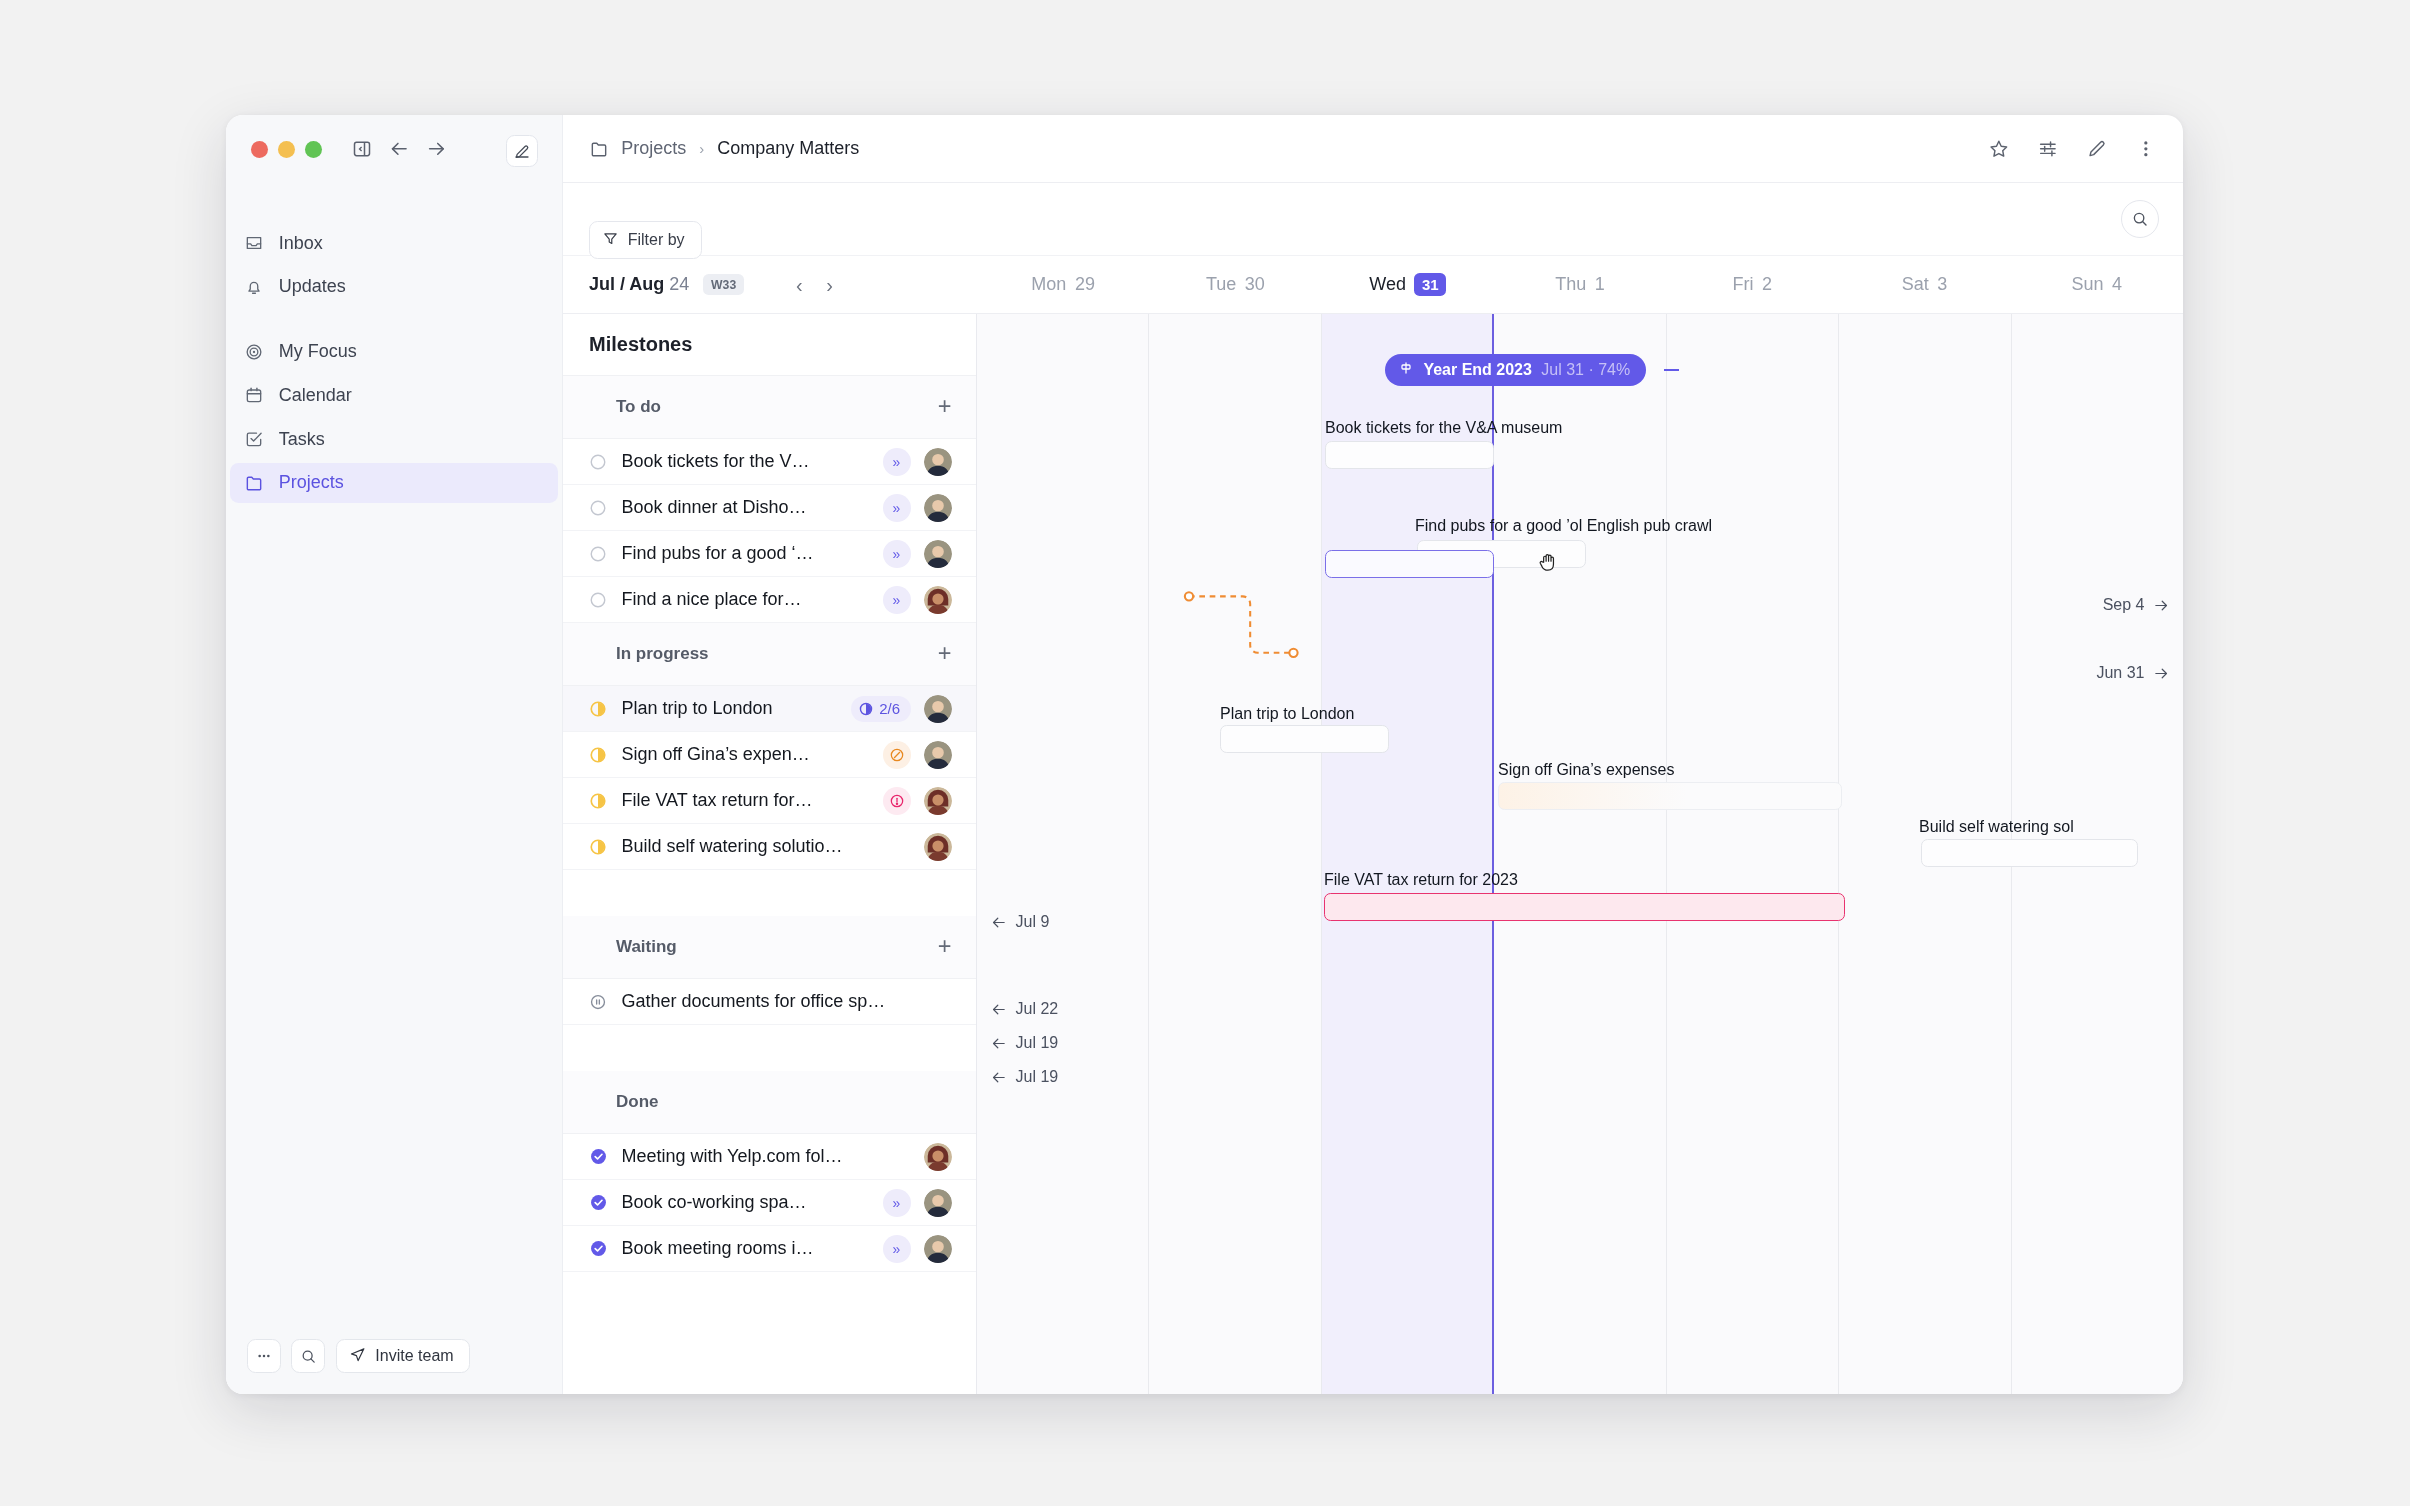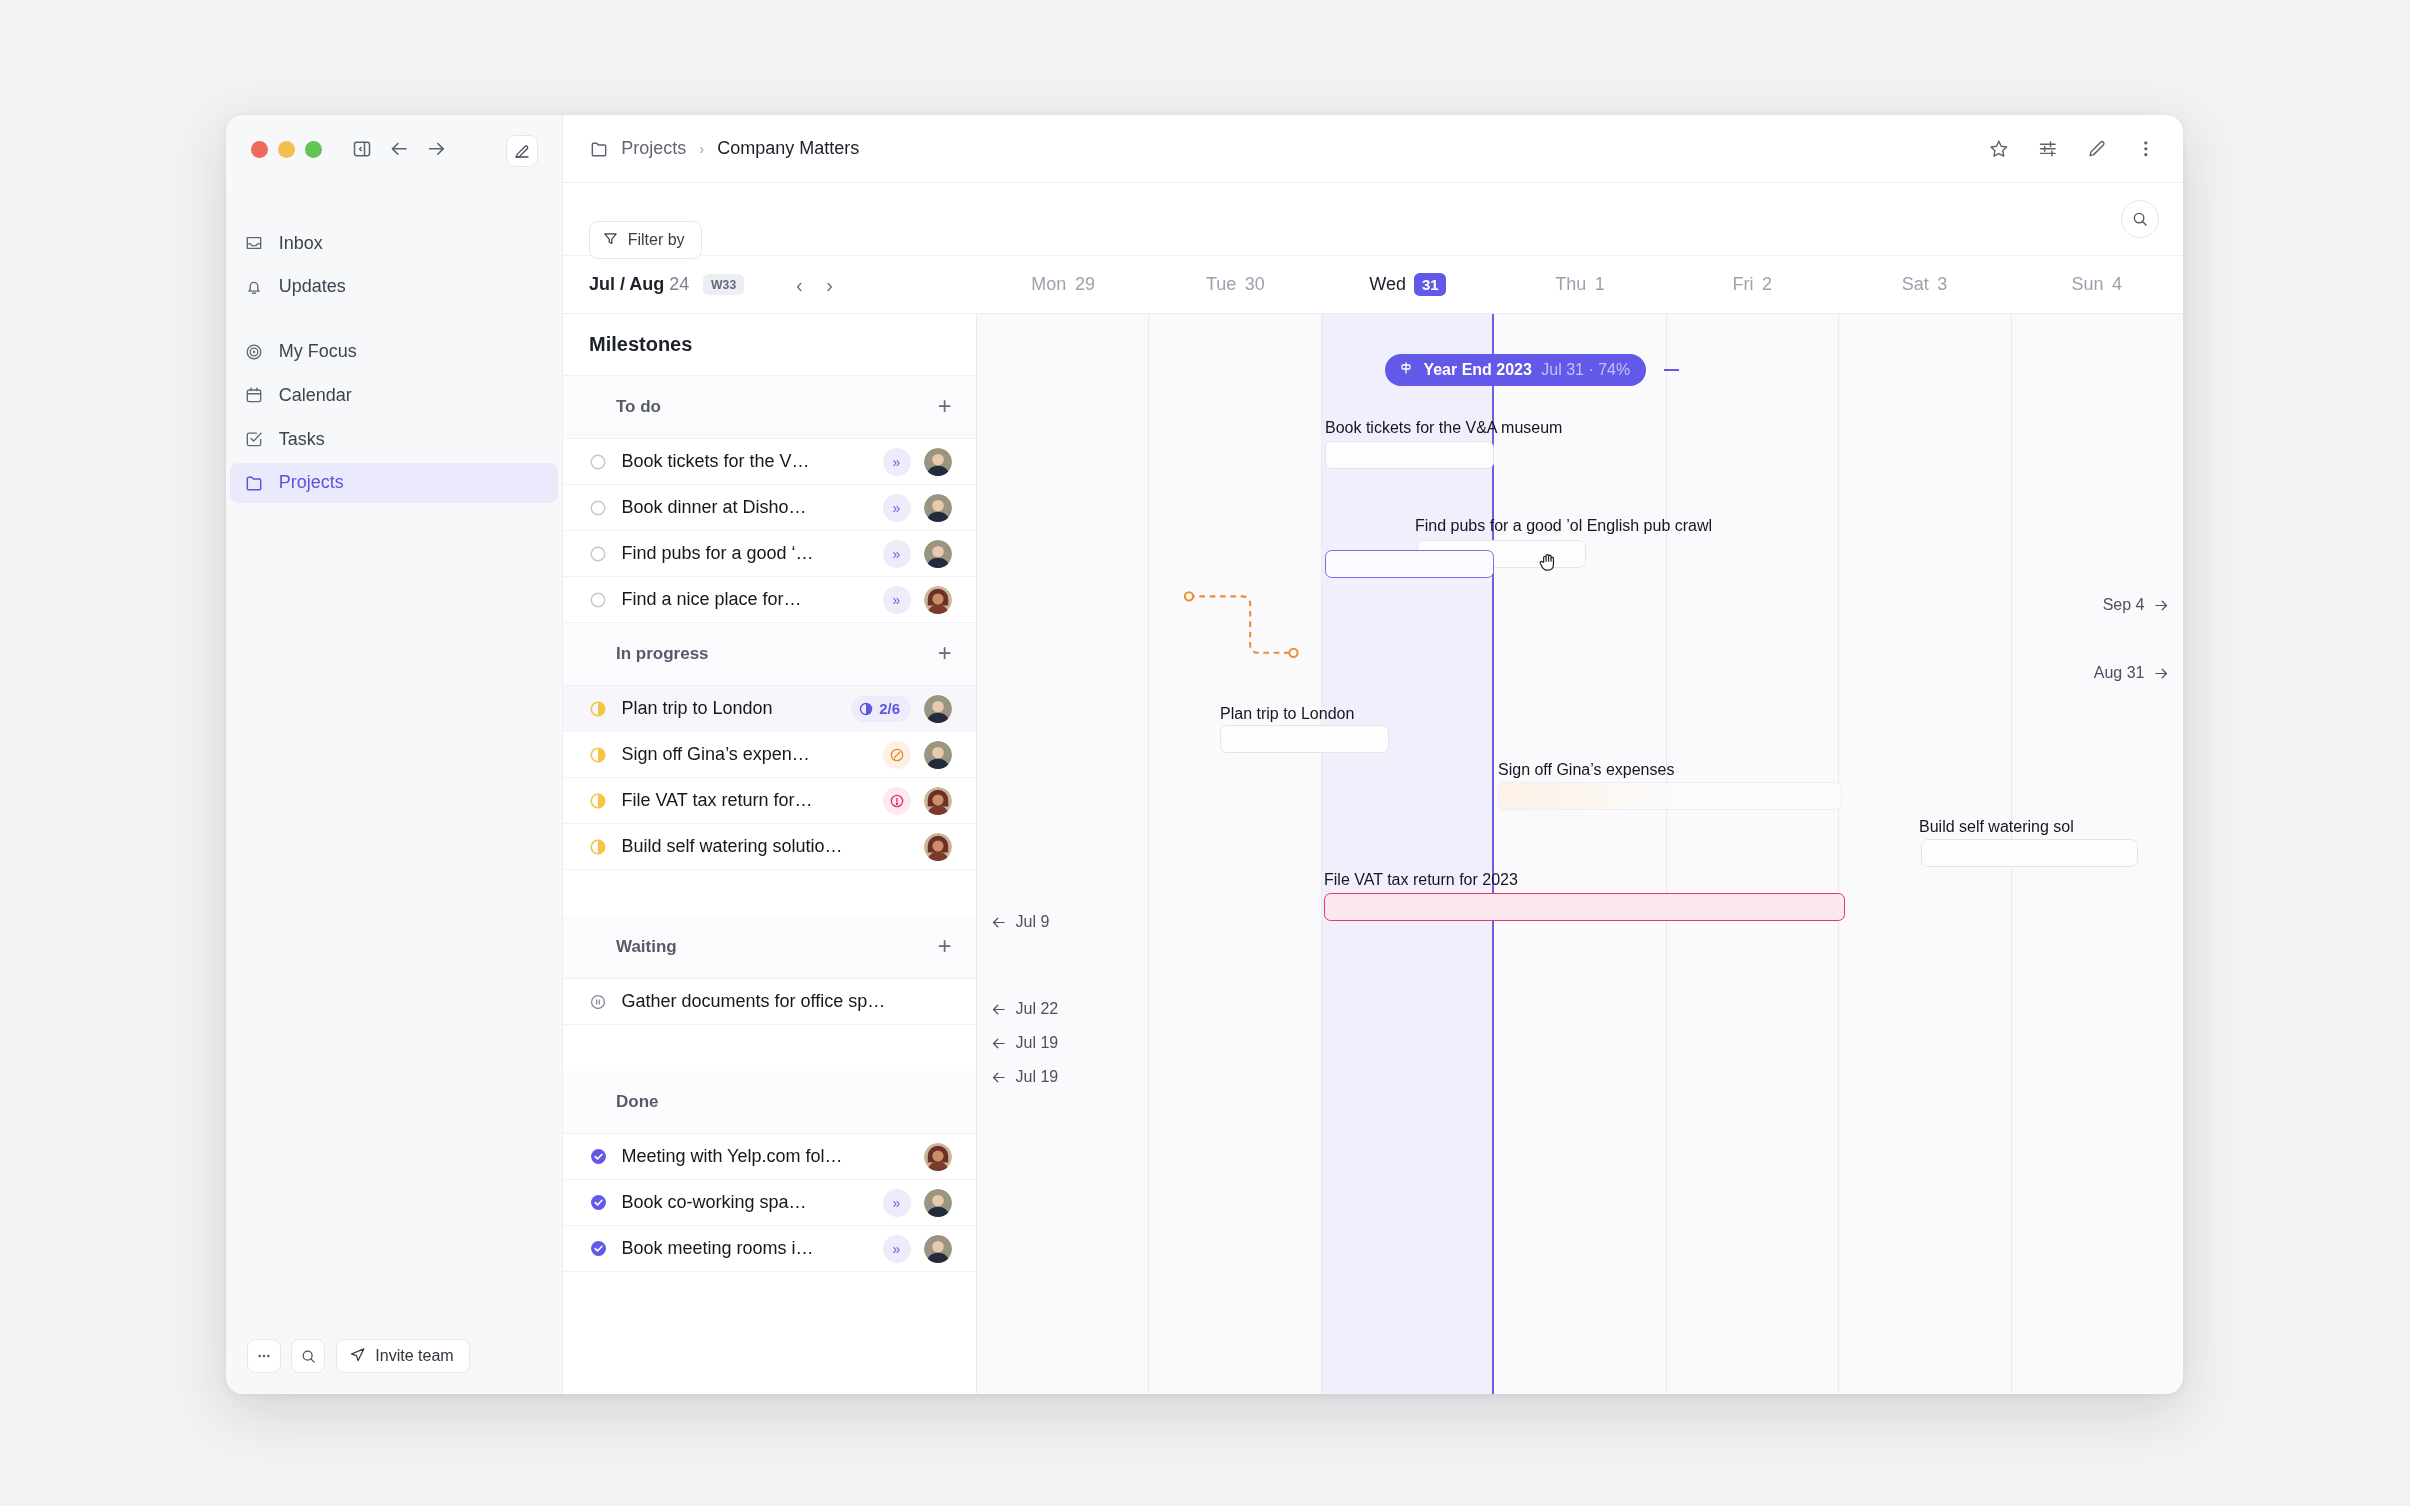--- a/index.html
+++ b/index.html
@@ -194,21 +194,21 @@
   }
   .chev-badge {
     width: 28px; height: 28px; flex:0 0 28px; border-radius: 50%;
     background: #eeecfb; color: #6259e8;
     display: flex; align-items: center; justify-content: center;
     font-size: 14px;
   }
   .count-badge {
     height: 26px; border-radius: 13px; background: #eeecfb; color: #5d54e0;
     display: flex; align-items: center; gap: 6.6px; padding: 0 10.4px 0 7.5px;
-    font-size: 15px; font-weight: bold; flex: 0 0 auto;
+    font-size: 15px; font-weight: normal; flex: 0 0 auto;
   }
   .flag-badge { width: 28px; height: 28px; flex:0 0 28px; border-radius: 50%; display:flex; align-items:center; justify-content:center; }
   .flag-badge.amber { background: #fdf0e4; color: #e8881f; }
   .flag-badge.pink  { background: #fdeaf1; color: #e8266c; }
   .avatar {
     width: 28px; height: 28px; flex: 0 0 28px; border-radius: 50%;
     overflow: hidden; position: relative;
   }
   .spacer-row { height: 46px; background:#fff; }
 
@@ -798,21 +798,21 @@
         <div class="bar" style="left:944px; top:525px; width:217px;"></div>
 
         <div class="offscreen-pill" style="right:13px; top:282px;">
           <span>Sep 4</span>
           <svg width="17" height="17" viewBox="0 0 24 24" fill="none" stroke="currentColor" stroke-width="1.7" stroke-linecap="round" stroke-linejoin="round">
               <line x1="4" y1="12" x2="19" y2="12"></line>
               <polyline points="13,6 19,12 13,18"></polyline>
             </svg>
         </div>
         <div class="offscreen-pill" style="right:13px; top:350px;">
-          <span>Aug 31</span>
+          <span>Jun 31</span>
           <svg width="17" height="17" viewBox="0 0 24 24" fill="none" stroke="currentColor" stroke-width="1.7" stroke-linecap="round" stroke-linejoin="round">
               <line x1="4" y1="12" x2="19" y2="12"></line>
               <polyline points="13,6 19,12 13,18"></polyline>
             </svg>
         </div>
 
         <div class="offscreen-pill" style="left:13px; top:599px;">
           <svg width="17" height="17" viewBox="0 0 24 24" fill="none" stroke="currentColor" stroke-width="1.7" stroke-linecap="round" stroke-linejoin="round">
               <line x1="20" y1="12" x2="5" y2="12"></line>
               <polyline points="11,6 5,12 11,18"></polyline>

